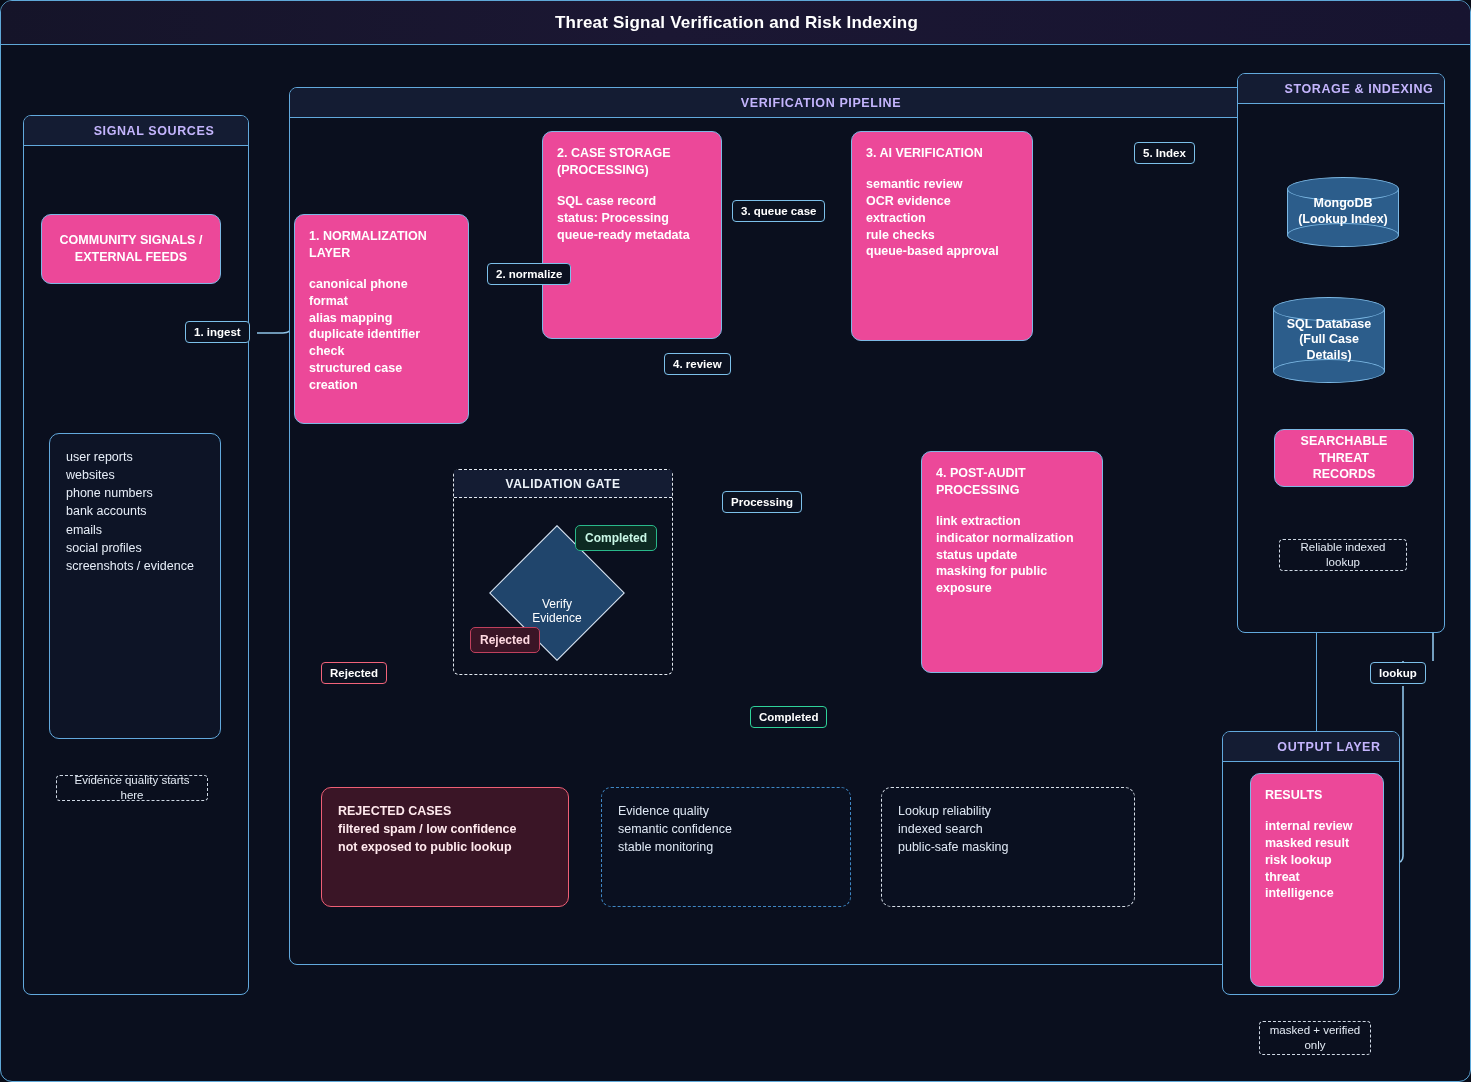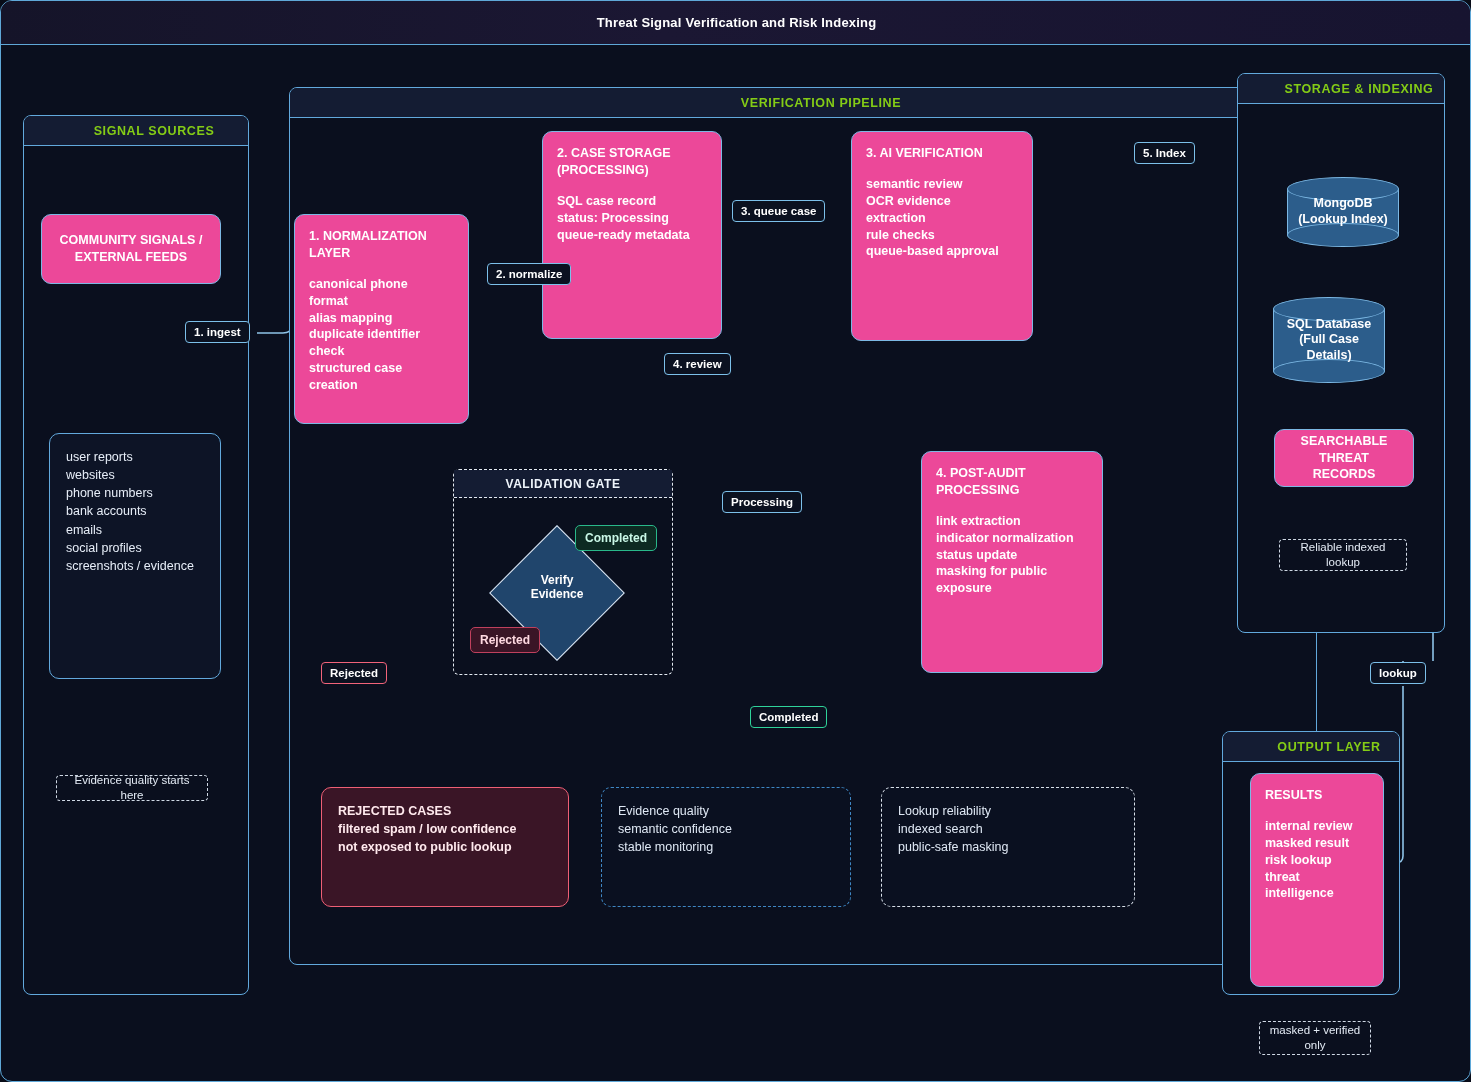--- a/index.html
+++ b/index.html
@@ -18,39 +18,39 @@
     overflow: hidden;
   }
   
   #titlebar {
     position: absolute; left: 0; top: 0; width: 1471px; height: 44px;
     background: linear-gradient(90deg,#151429 0%,#1b1733 45%,#171430 100%);
     border-bottom: 1px solid #5fa8d8;
     display: flex; align-items: center; justify-content: center;
   }
   #titlebar .t {
-    color: #ffffff; font-size: 13px; font-weight: bold; letter-spacing: .2px;
+    color: #ffffff; font-size: 17px; font-weight: bold; letter-spacing: .2px;
   }
   
   #wires { position: absolute; left: 0; top: 0; width: 1471px; height: 1082px; pointer-events: none; }
 
   
   .group {
     position: absolute;
     border: 1px solid #62a9dd;
     border-radius: 8px;
     background: #0a0f1e;
   }
   .group > .ghead {
     height: 30px;
     background: #141c33;
     border-bottom: 1px solid #62a9dd;
     border-radius: 7px 7px 0 0;
     display: flex; align-items: center; justify-content: center;
-    color: #84cc16; font-size: 12.5px; font-weight: bold; letter-spacing: .6px; padding-left: 36px;
+    color: #c4b5fd; font-size: 12.5px; font-weight: bold; letter-spacing: .6px; padding-left: 36px;
   }
   
   .node {
     position: absolute;
     background: #ec4899;
     border: 1px solid #7cb8e4;
     border-radius: 10px;
     color: #ffffff;
     padding: 13px 14px;
     font-size: 12.5px; font-weight: bold; line-height: 1.35;
@@ -139,22 +139,22 @@
   
   .diamond {
     position: absolute;
     width: 96px; height: 96px;
     background: #20456c;
     border: 1px solid #dfe7f1;
     transform: rotate(45deg);
   }
   .dlabel {
     position: absolute;
-    color:#ffffff; font-size:12px; font-weight:bold; line-height:1.2;
-    text-align:center; width: 120px;
+    color:#ffffff; font-size:12px; font-weight:normal; line-height:1.2;
+    text-align:center; width: 120px; margin-top: 24px;
   }
   
   .cyl { position: absolute; }
   .cyl .cap {
     position:absolute; left:0; top:0; width:100%; height:24px;
     background:#2c5d8b; border:1px solid #7cb8e4; border-radius:50%;
     z-index: 3;
   }
   .cyl .tube {
     position:absolute; left:0; top:12px; width:100%; height:calc(100% - 24px);
@@ -249,21 +249,21 @@
 
   <div class="group" style="left:22px; top:86px; width:226px; height:880px;margin-top:28px;">
     <div class="ghead">SIGNAL SOURCES</div>
   </div>
 
   <div class="node center" style="left:40px; top:213px; width:180px; height:70px;">
     <span style="white-space:pre-line;">COMMUNITY SIGNALS /
 EXTERNAL FEEDS</span>
   </div>
 
-  <div class="softbox" style="left:48px; top:432px; width:172px; height:246px;">
+  <div class="softbox" style="left:48px; top:432px; width:172px; height:306px;">
     <div style="white-space:pre-line;">user reports
 websites
 phone numbers
 bank accounts
 emails
 social profiles
 screenshots / evidence</div>
   </div>
 
   <div class="notebox" style="left:55px; top:774px; width:152px; height:26px;">

